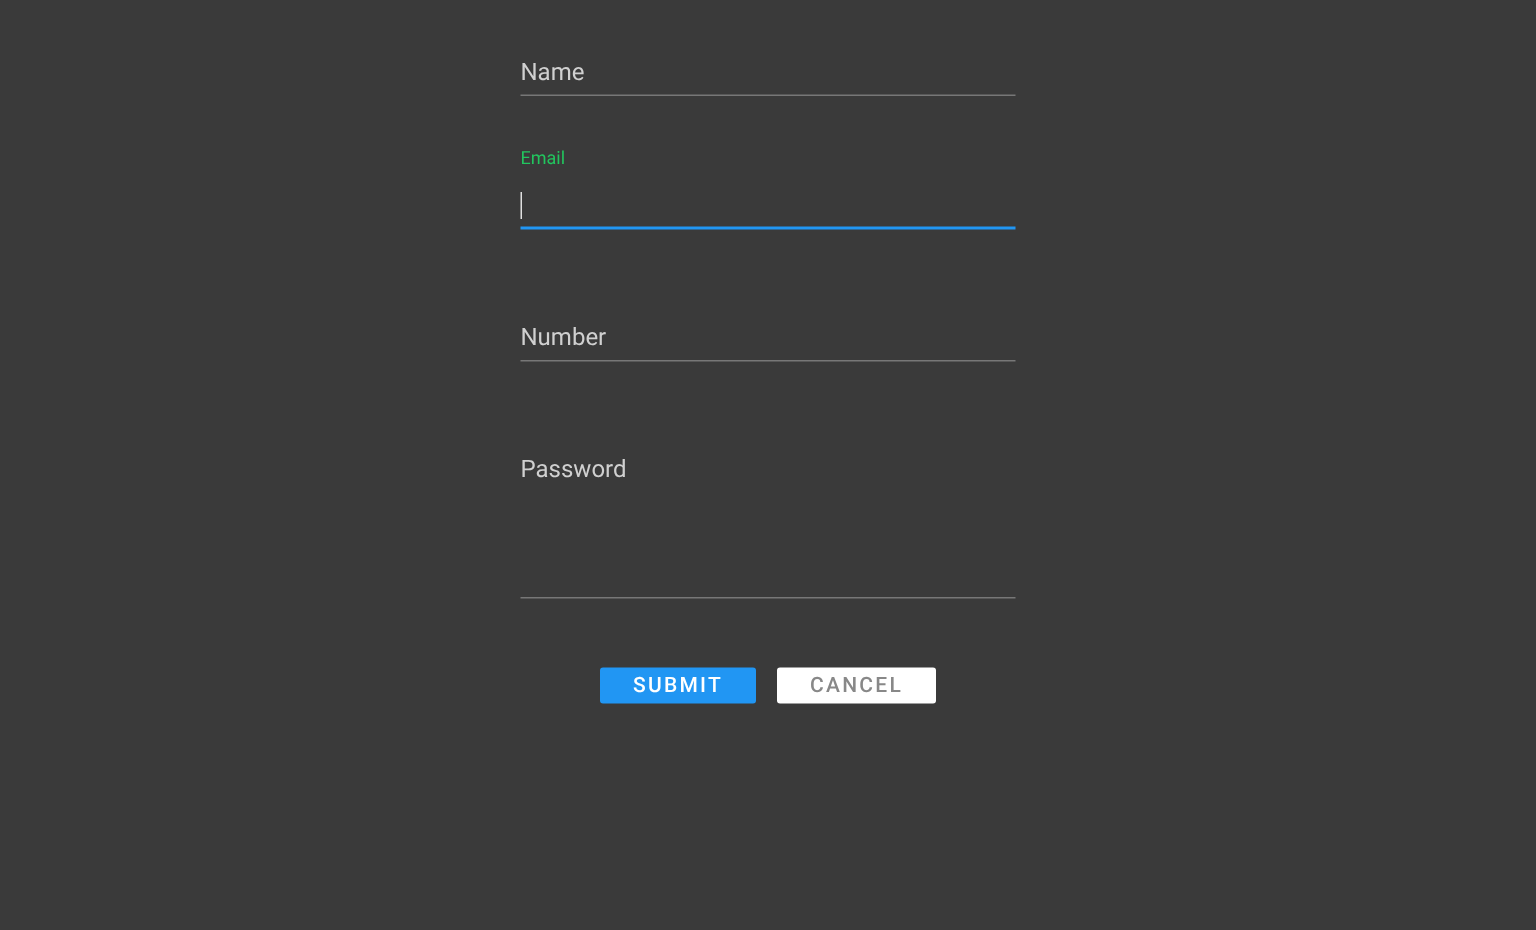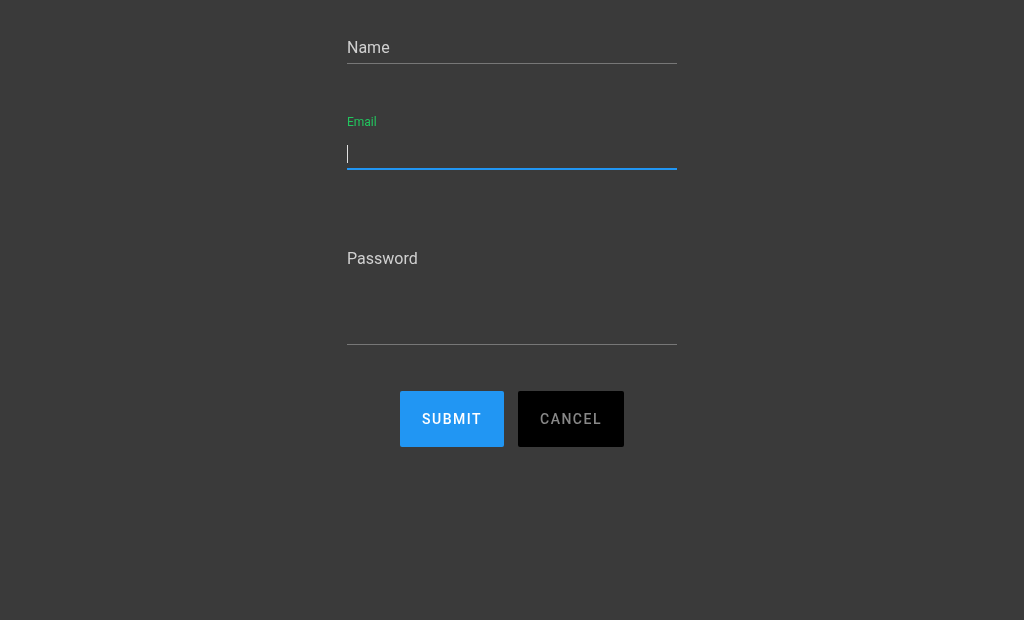--- a/index.html
+++ b/index.html
@@ -14,21 +14,21 @@
       height: 620px;
       overflow: hidden;
     }
     .form-container {
       width: 330px;
       margin: 0 auto;
       padding-top: 24px;
     }
     .field {
       position: relative;
-      margin-bottom: 65px;
+      margin-bottom: 48px;
     }
     .field.textarea-field {
       margin-bottom: 42px;
     }
     .field-label {
       position: absolute;
       left: 0;
       top: 14px;
       font-size: 16px;
       color: #d0d0d0;
@@ -78,57 +78,61 @@
     }
     @keyframes blink {
       50% { opacity: 0; }
     }
     .button-row {
       text-align: center;
       margin-top: 10px;
     }
     .btn {
       display: inline-block;
-      padding: 20px 22px;
+      padding: 4px 22px;
       font-size: 14px;
       font-weight: 500;
       letter-spacing: 1.5px;
       border: none;
       border-radius: 2px;
       cursor: pointer;
       font-family: inherit;
       text-transform: uppercase;
     }
     .btn-primary {
       background-color: #2196f3;
       color: #ffffff;
       margin-right: 10px;
     }
     .btn-secondary {
-      background-color: #000000;
+      background-color: #ffffff;
       color: #888;
     }
   </style>
 </head>
 <body>
 
 <div class="form-container">
 
   <div class="field">
     <label class="field-label">Name</label>
     <input type="text" class="field-input" value="" style="">
   </div>
 
   <div class="field focused">
     <label class="field-label">Email</label>
     <input type="text" class="field-input" value="" style="">
     <span class="caret"></span>
   </div>
 
 
+  <div class="field">
+    <label class="field-label">Number</label>
+    <input type="text" class="field-input" value="" style="">
+  </div>
 
   <div class="field textarea-field">
     <label class="field-label">Password</label>
     <textarea class="field-textarea" style=""></textarea>
   </div>
 
   <div class="button-row">
     <button class="btn btn-primary">SUBMIT</button>
     <button class="btn btn-secondary">CANCEL</button>
   </div>

